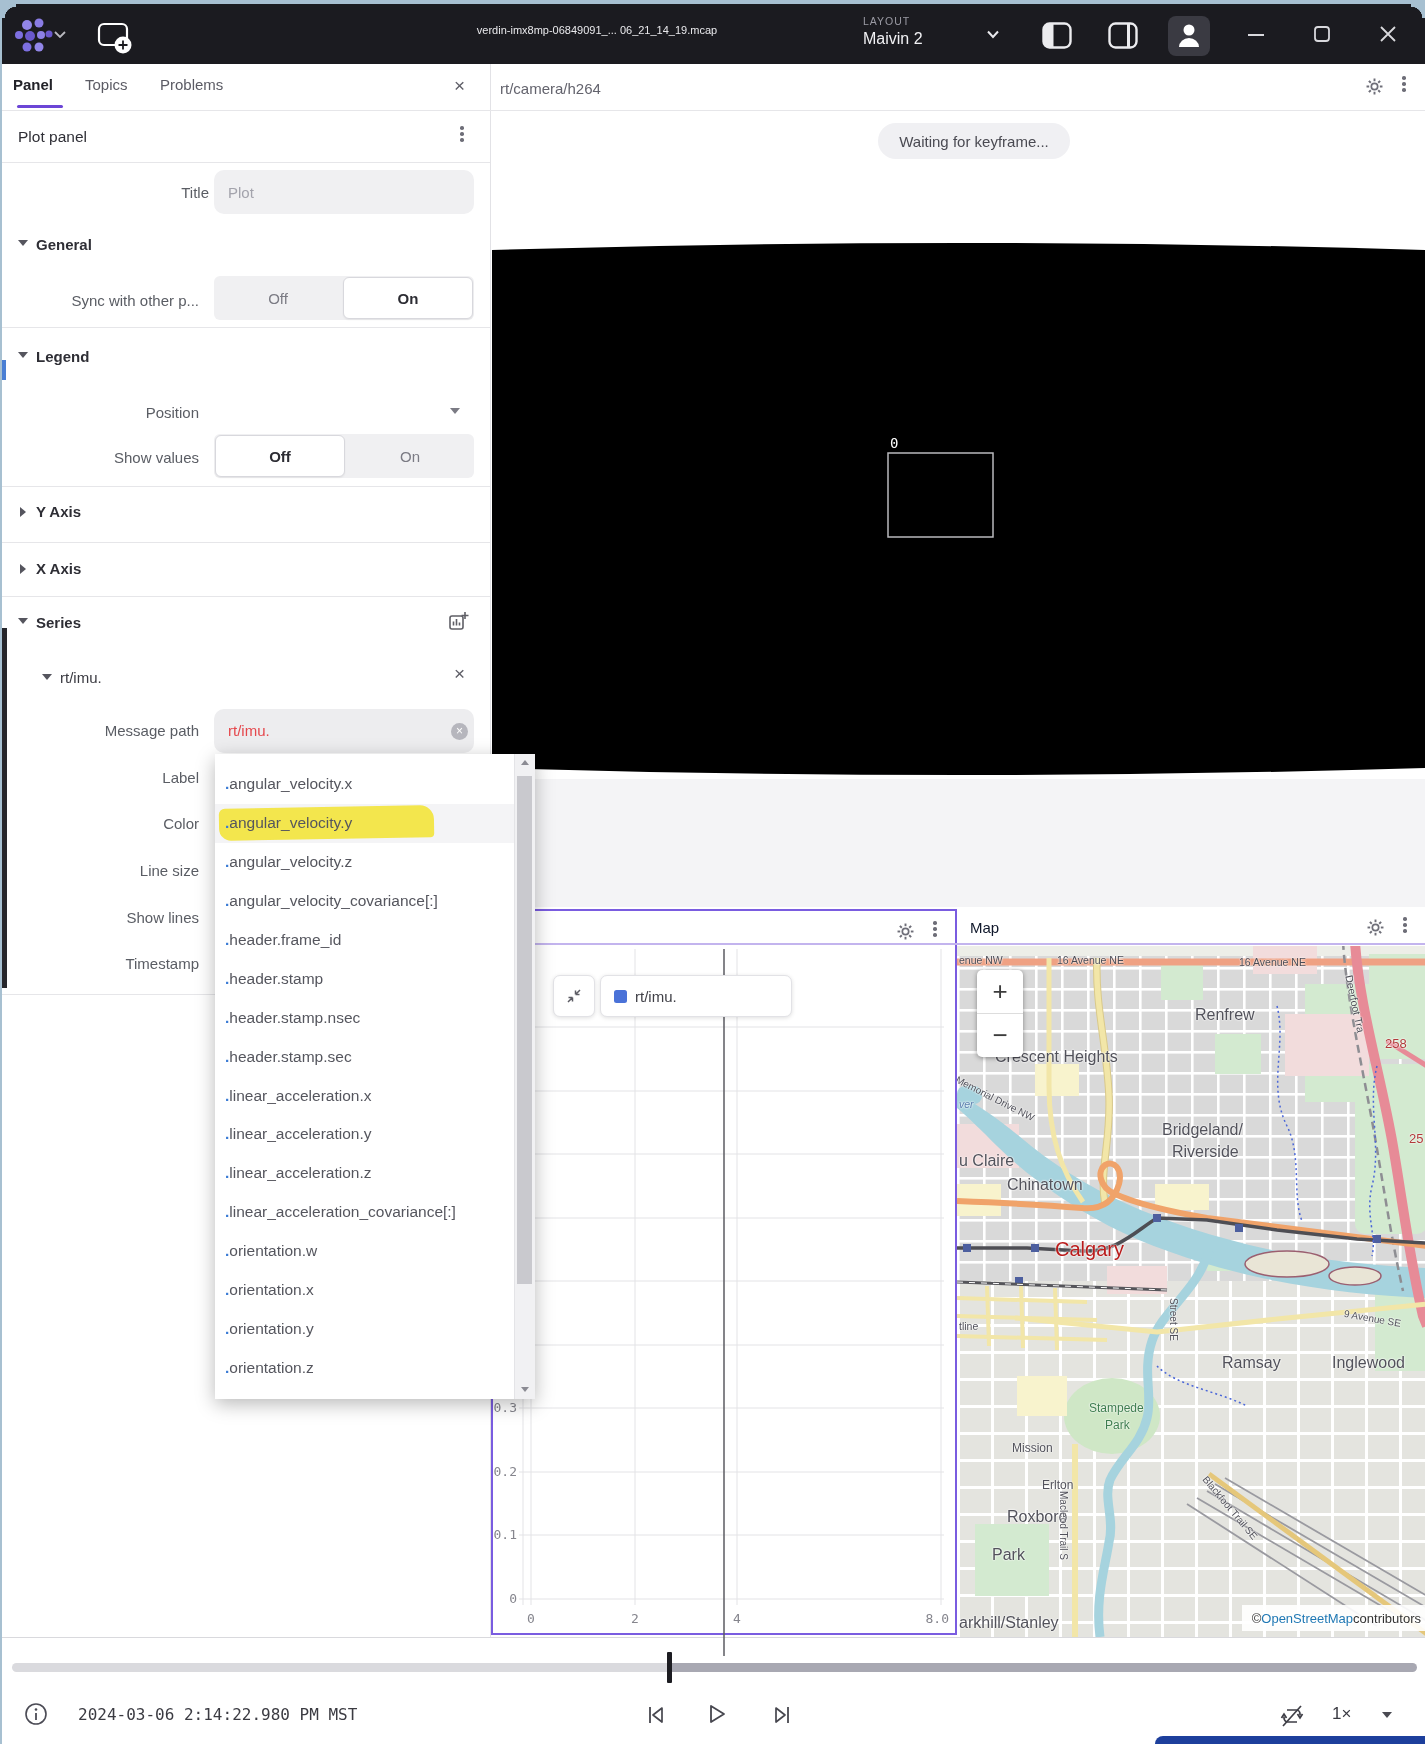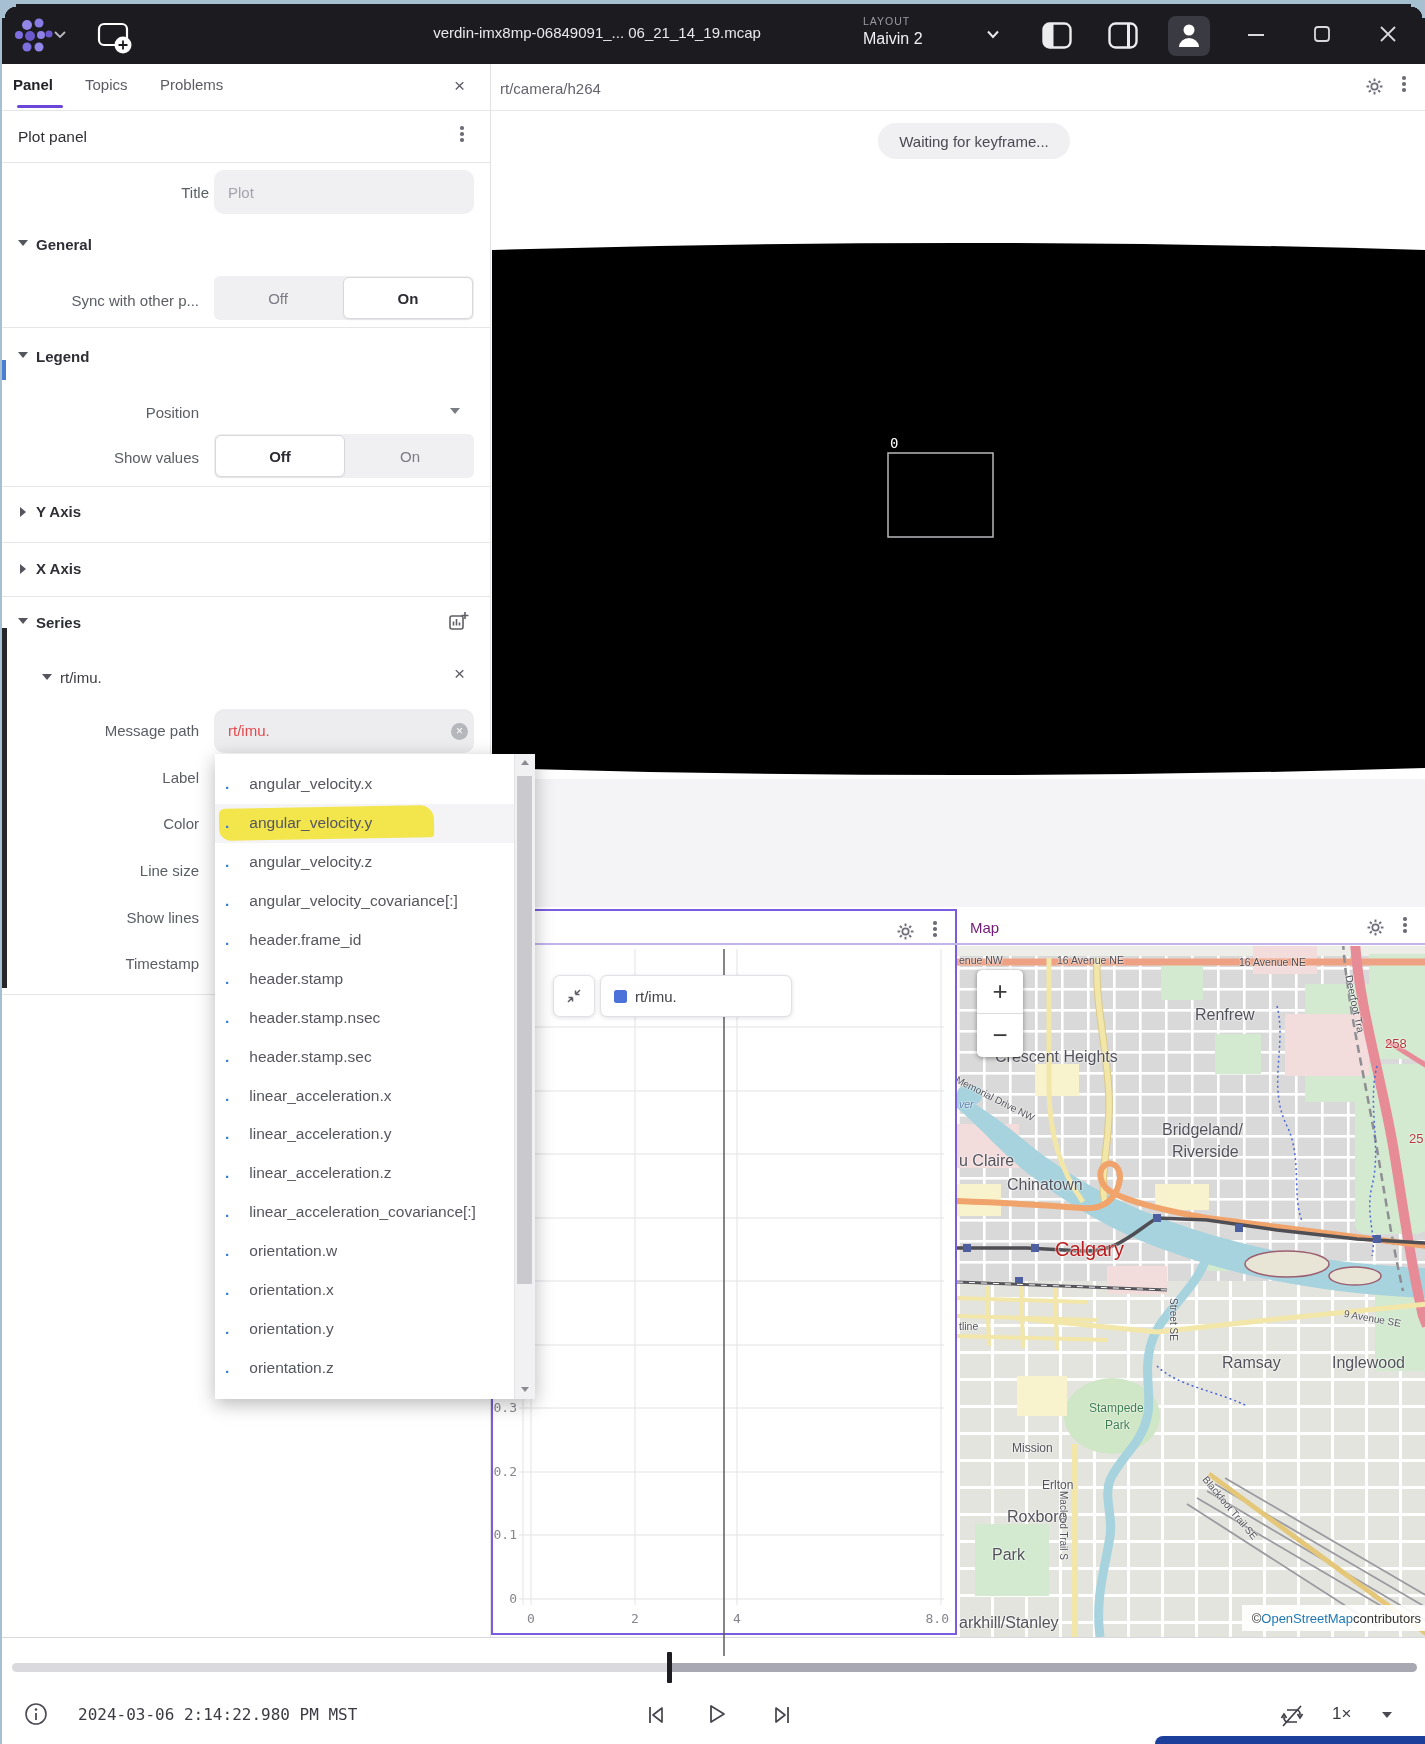--- a/index.html
+++ b/index.html
@@ -4,21 +4,21 @@
 <style>
   html,body{margin:0;padding:0;width:1425px;height:1744px;overflow:hidden;background:#a7c0d1;
             font-family:"Liberation Sans",sans-serif;-webkit-font-smoothing:antialiased;}
   .abs{position:absolute;}
   #window{position:absolute;left:2px;top:4px;width:1423px;height:1740px;background:#fff;
           border-radius:12px 12px 0 0;overflow:hidden;}
 
   
   #topbar{position:absolute;left:0;top:0;width:100%;height:60px;background:#1b1b20;}
   #topbar .title{position:absolute;left:380px;top:20px;width:430px;text-align:center;
-                 color:#e9e9ec;font-size:15px;white-space:nowrap;}
+                 color:#e9e9ec;font-size:11px;white-space:nowrap;}
   .layout-lbl{position:absolute;left:861px;top:11px;font-size:10.5px;letter-spacing:1px;color:#9a9aa3;}
   .layout-name{position:absolute;left:861px;top:26px;font-size:16px;color:#f1f1f4;}
   .winbtn{position:absolute;top:18px;width:24px;height:24px;color:#d9d9dd;}
 
   
   #sidebar{position:absolute;left:0;top:60px;width:488px;height:1573px;background:#fff;}
   .vdivider{position:absolute;left:488px;top:60px;width:1px;height:1573px;background:#e2e2e6;}
   .tab{position:absolute;top:12px;font-size:15px;color:#5b5b64;cursor:pointer;}
   .tab.active{color:#232329;font-weight:700;}
   .tab-underline{position:absolute;left:15px;top:41px;width:46px;height:3px;background:#6c46d6;border-radius:2px;}
@@ -44,21 +44,21 @@
             font-size:12px;text-align:center;line-height:17px;cursor:pointer;}
   .red-val{color:#e5484d;}
 
   
   #dropdown{position:absolute;left:213px;top:750px;width:320px;height:645px;background:#fff;z-index:50;
             box-shadow:0 5px 18px rgba(0,0,0,.28);}
   #dd-items{position:absolute;left:0;top:0;width:300px;height:645px;padding-top:11px;box-sizing:border-box;overflow:hidden;}
   .dd-item{position:relative;height:38.9px;display:flex;align-items:center;padding-left:10px;font-size:15.5px;
            color:#55565e;cursor:pointer;white-space:nowrap;}
   .dd-item .dot{color:#3a7bd5;font-weight:700;z-index:1;}
-  .dd-item .txt{z-index:1;margin-left:20px;}
+  .dd-item .txt{z-index:1;}
   .dd-item.hover-row{background:#f4f4f6;}
   .dd-hl{position:absolute;left:4px;top:3px;width:215px;height:32px;background:#f2e32f;opacity:.85;
          transform:rotate(-1deg);border-radius:6px 14px 4px 12px;z-index:0;}
   #dd-scroll{position:absolute;right:0;top:0;width:20px;height:645px;background:#f1f1f3;border-left:1px solid #e4e4e7;}
   #dd-thumb{position:absolute;left:2px;top:22px;width:15px;height:508px;background:#c9c9ce;}
 
   
   .panel-header-title{font-size:15px;color:#63636d;}
   .toast{position:absolute;left:876px;top:119px;width:192px;height:36px;background:#f0f0f3;border-radius:18px;
          display:flex;align-items:center;justify-content:center;font-size:15px;color:#4a4a52;}
@@ -318,21 +318,21 @@
         <path d="M15,3 L10.5,7.5 M10.5,7.5 h4 M10.5,7.5 v-4" stroke="#5c5c64" stroke-width="1.5" fill="none"></path>
       </svg>
     </div>
     <div id="plot-legend-pill">
       <div class="legend-sq"></div>
       <span style="font-size:15px;color:#3f3f46;">rt/imu.</span>
     </div>
   </div>
 
   <div id="map-panel">
-    <div class="abs panel-header-title" style="left:13px;top:10px;color:#701a75;">Map</div>
+    <div class="abs panel-header-title" style="left:13px;top:10px;color:#0f172a;">Map</div>
     <span class="abs" style="left:410px;top:10px;cursor:pointer;">
         <svg width="17" height="17" viewBox="0 0 16 16">
           <circle cx="8" cy="8" r="3" fill="none" stroke="#6e6e78" stroke-width="1.6"></circle>
           <g stroke="#6e6e78" stroke-width="1.8">
             <line x1="8" y1="0.5" x2="8" y2="3"></line>
             <line x1="8" y1="13" x2="8" y2="15.5"></line>
             <line x1="0.5" y1="8" x2="3" y2="8"></line>
             <line x1="13" y1="8" x2="15.5" y2="8"></line>
             <line x1="2.7" y1="2.7" x2="4.5" y2="4.5"></line>
             <line x1="11.5" y1="11.5" x2="13.3" y2="13.3"></line>

